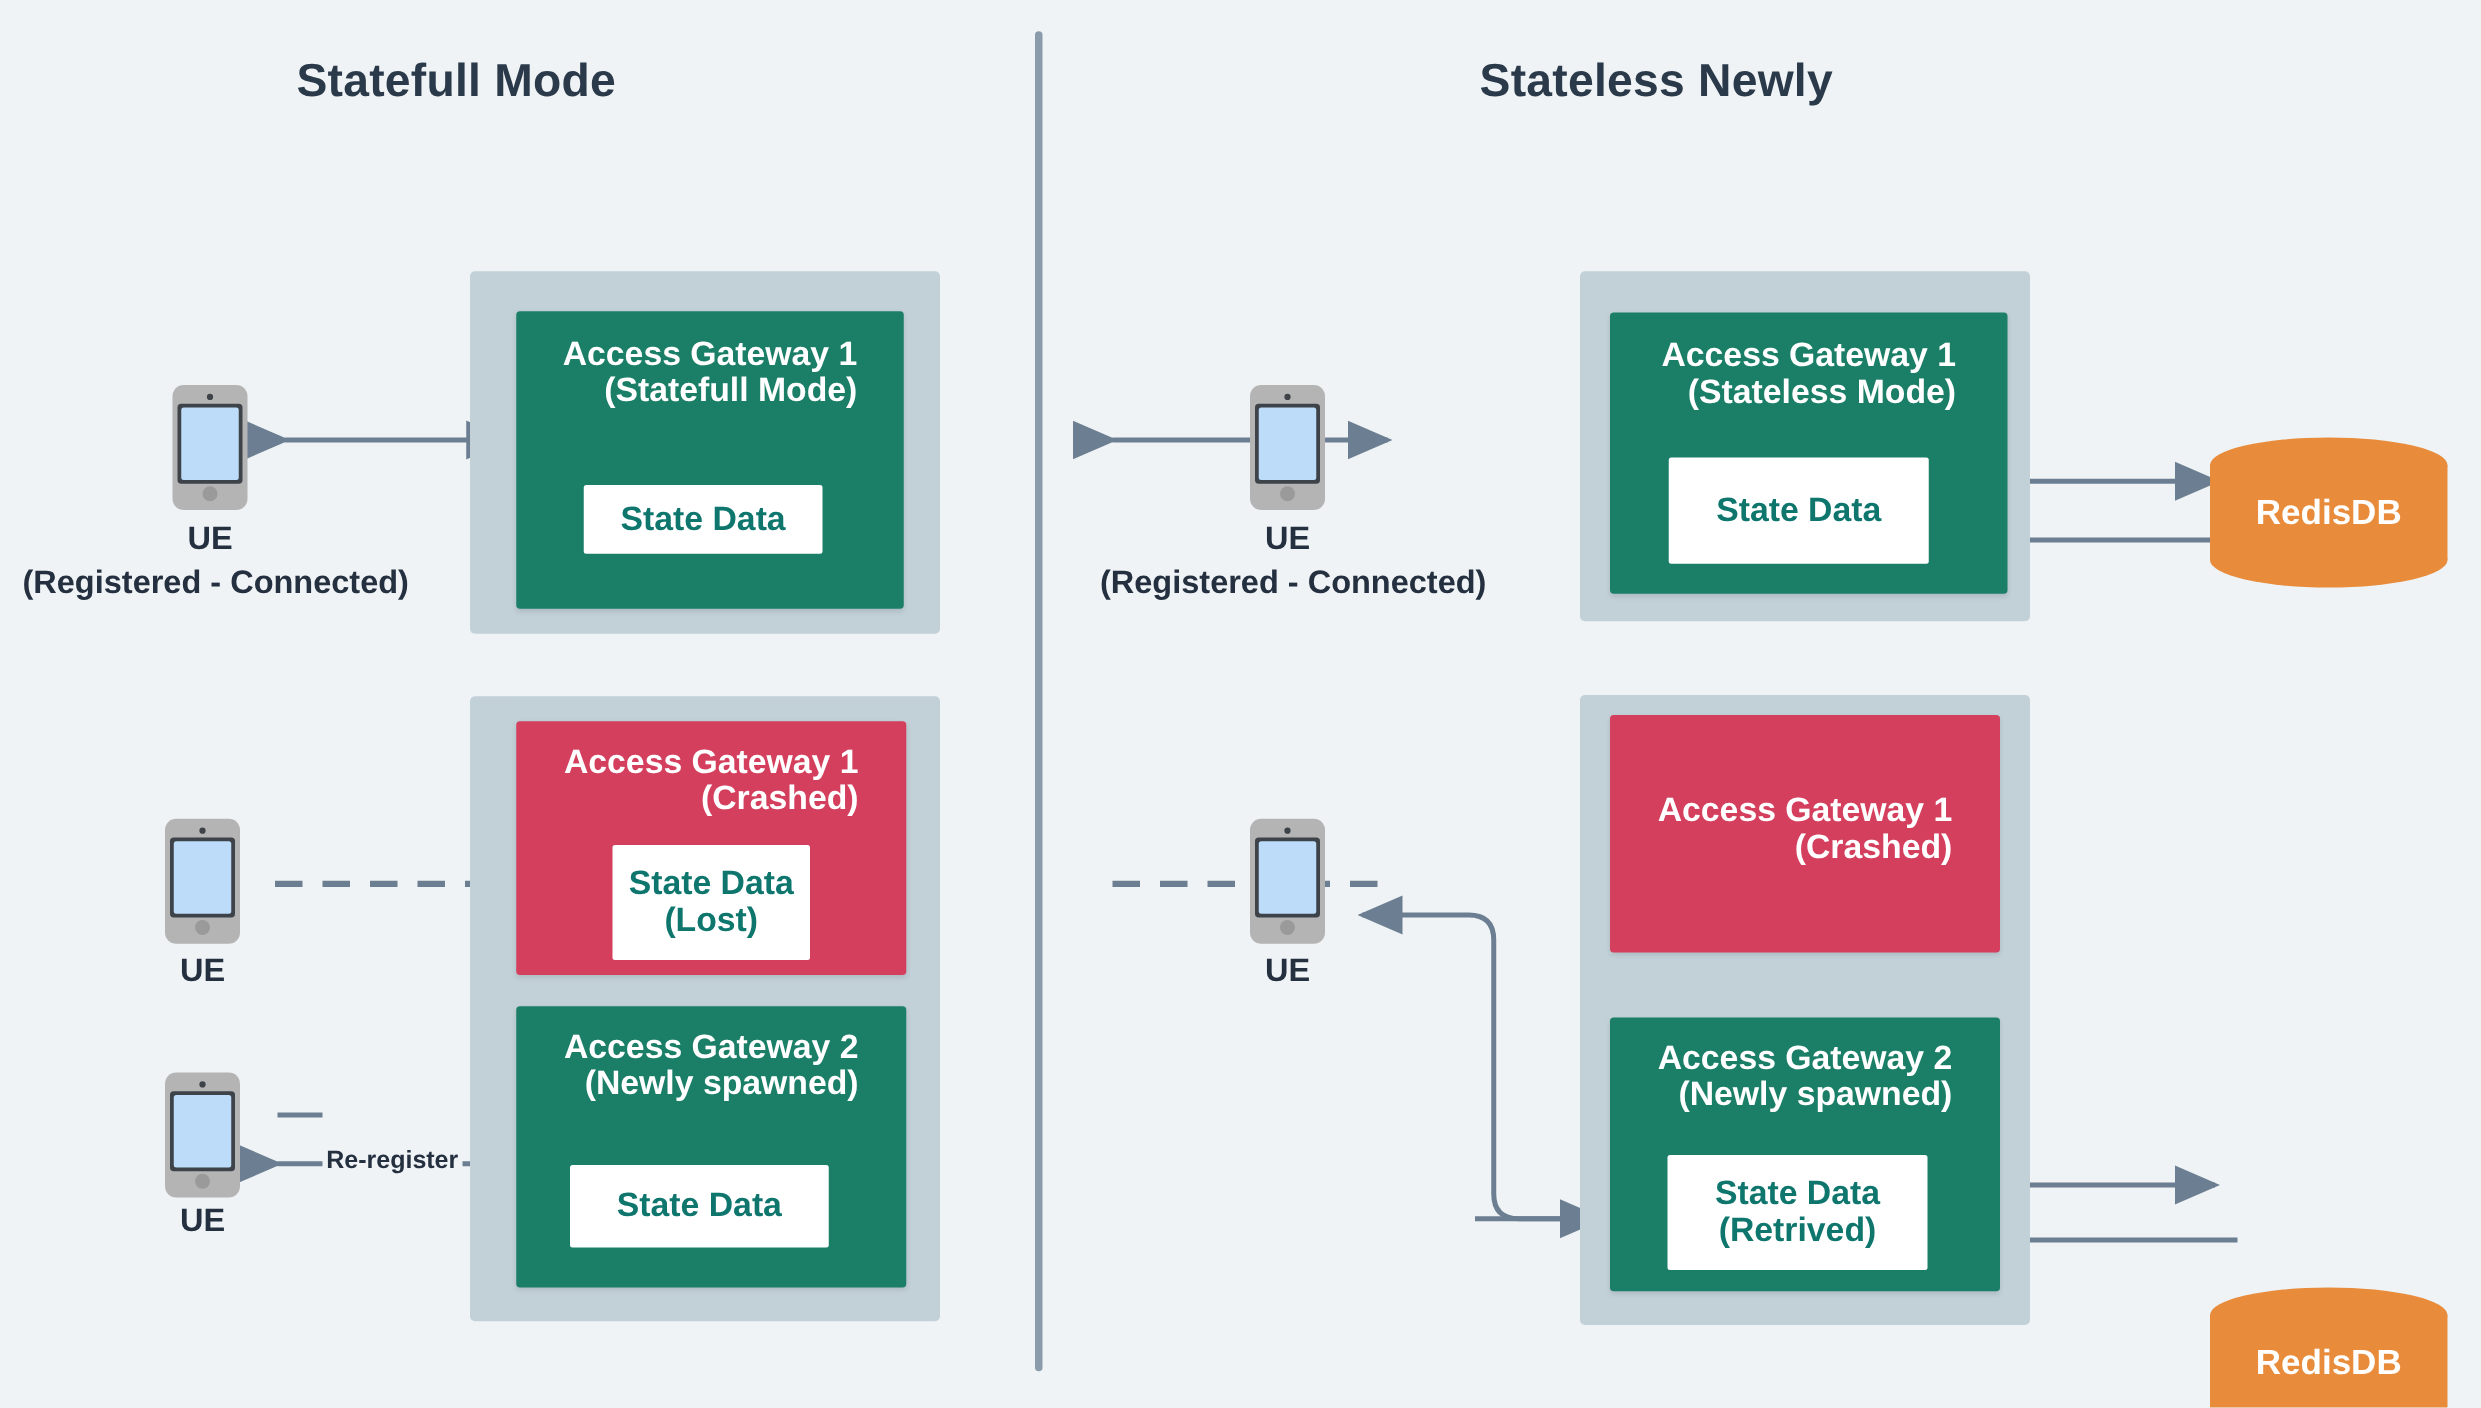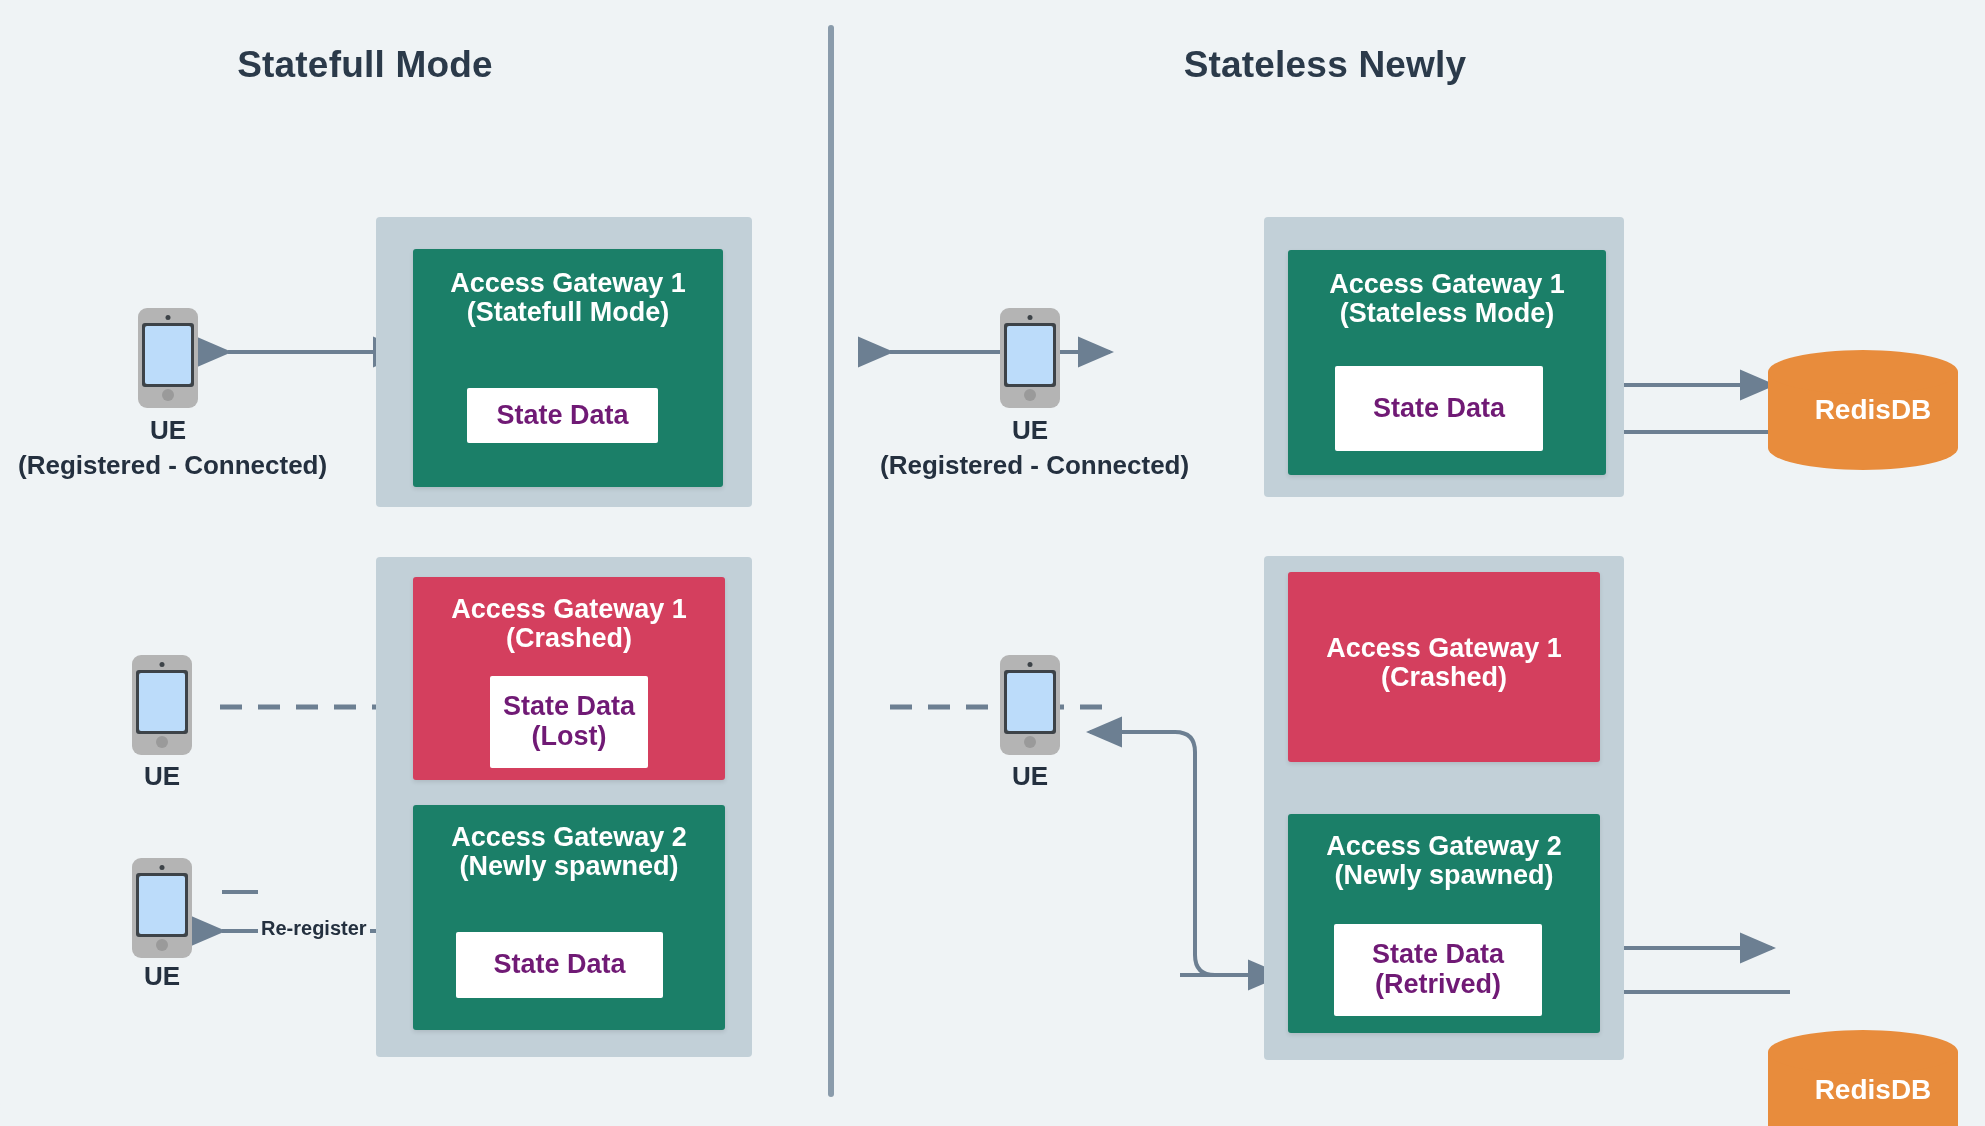--- a/index.html
+++ b/index.html
@@ -51,29 +51,29 @@
     align-items: center;
     box-sizing: border-box;
   }
   .gw.green { background: #1b7f68; }
   .gw.red   { background: #d43f5e; }
   .gw-title {
     color: #ffffff;
     font-size: 27px;
     font-weight: bold;
     line-height: 1.07;
-    text-align: center;
+    text-align: right;
     white-space: pre-line;
   }
 
   
   .state-box {
     background: #ffffff;
     border-radius: 2px;
-    color: #701a75;
+    color: #0f766e;
     font-size: 27px;
     font-weight: bold;
     line-height: 1.1;
     display: flex;
     align-items: center;
     justify-content: center;
     text-align: center;
     white-space: pre-line;
     box-sizing: border-box;
   }
@@ -151,21 +151,21 @@
   }
   .cyl .cap {
     position: absolute;
     left: 0; top: 0;
     width: 100%; height: 44px;
     background: #e88c3c;
     border-radius: 50%;
   }
   .cyl .label {
     position: absolute;
-    left: 10px; top: 0;
+    left: 0; top: 0;
     width: 100%; height: 100%;
     display: flex;
     align-items: center;
     justify-content: center;
     color: #ffffff;
     font-size: 28px;
     font-weight: bold;
     z-index: 3;
   }
 

